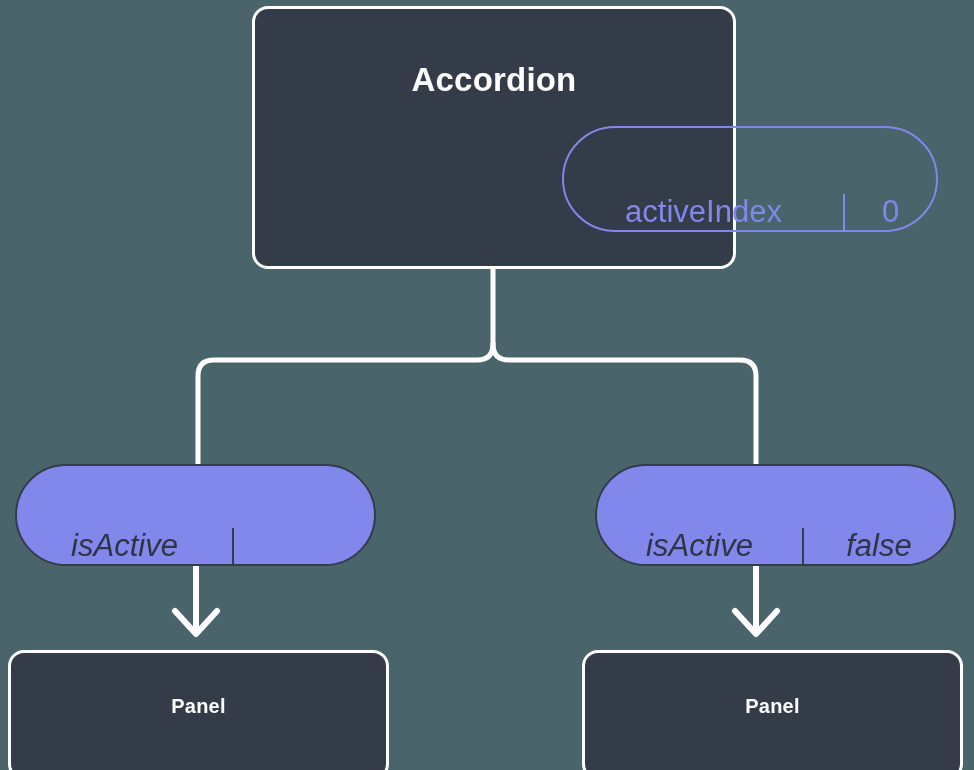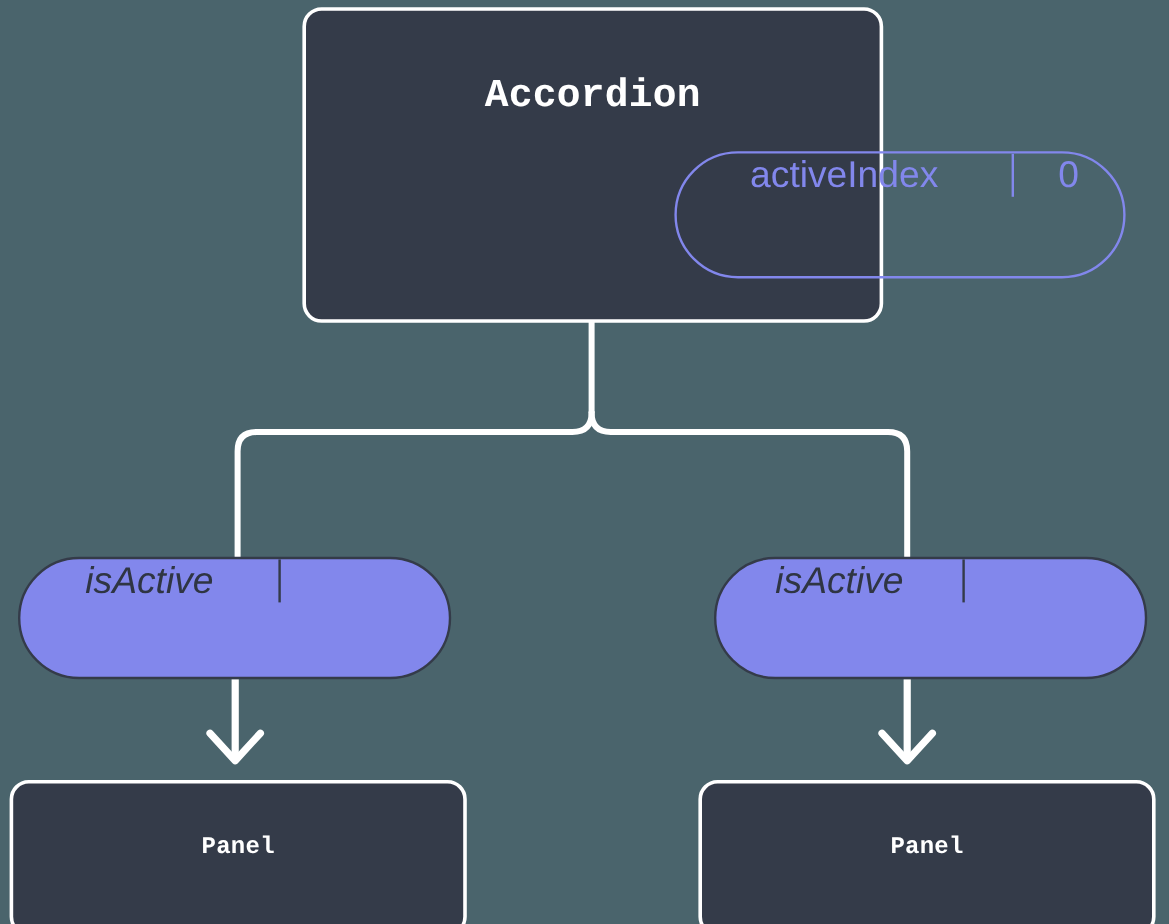--- a/index.html
+++ b/index.html
@@ -39,21 +39,20 @@
   .card-title {
     position: absolute;
     left: 0;
     right: 0;
     text-align: center;
     color: #ffffff;
     font-size: 33px;
     font-weight: 700;
     letter-spacing: 0.2px;
     white-space: nowrap;
-    font-family: Liberation Mono, monospace;
   }
   #accordion-card {
     left: 252px;
     top: 6px;
     width: 484px;
     height: 263px;
   }
   #accordion-card .card-title { top: 52px; }
 
   .panel-card {
@@ -66,21 +65,21 @@
   .panel-card .card-title {
     top: 42px;
     font-size: 20px;
   }
 
   
   .pill {
     position: absolute;
     box-sizing: border-box;
     display: flex;
-    align-items: flex-start;
+    align-items: flex-end;
     border-radius: 999px;
     overflow: hidden;
   }
   .pill .seg {
     display: flex;
     align-items: center;
     justify-content: center;
     white-space: nowrap;
   }
 
@@ -150,20 +149,21 @@
       <div class="seg seg-val">0</div>
     </div>
   </div>
 
   <div id="pill-left" class="pill pill-filled">
     <div class="seg seg-key">isActive</div>
   </div>
 
   <div id="pill-right" class="pill pill-filled">
     <div class="seg seg-key">isActive</div>
+    <div class="seg seg-val">false</div>
   </div>
 
   <div id="panel-left" class="card panel-card">
     <div class="card-title">Panel</div>
   </div>
 
   <div id="panel-right" class="card panel-card">
     <div class="card-title">Panel</div>
   </div>
 

